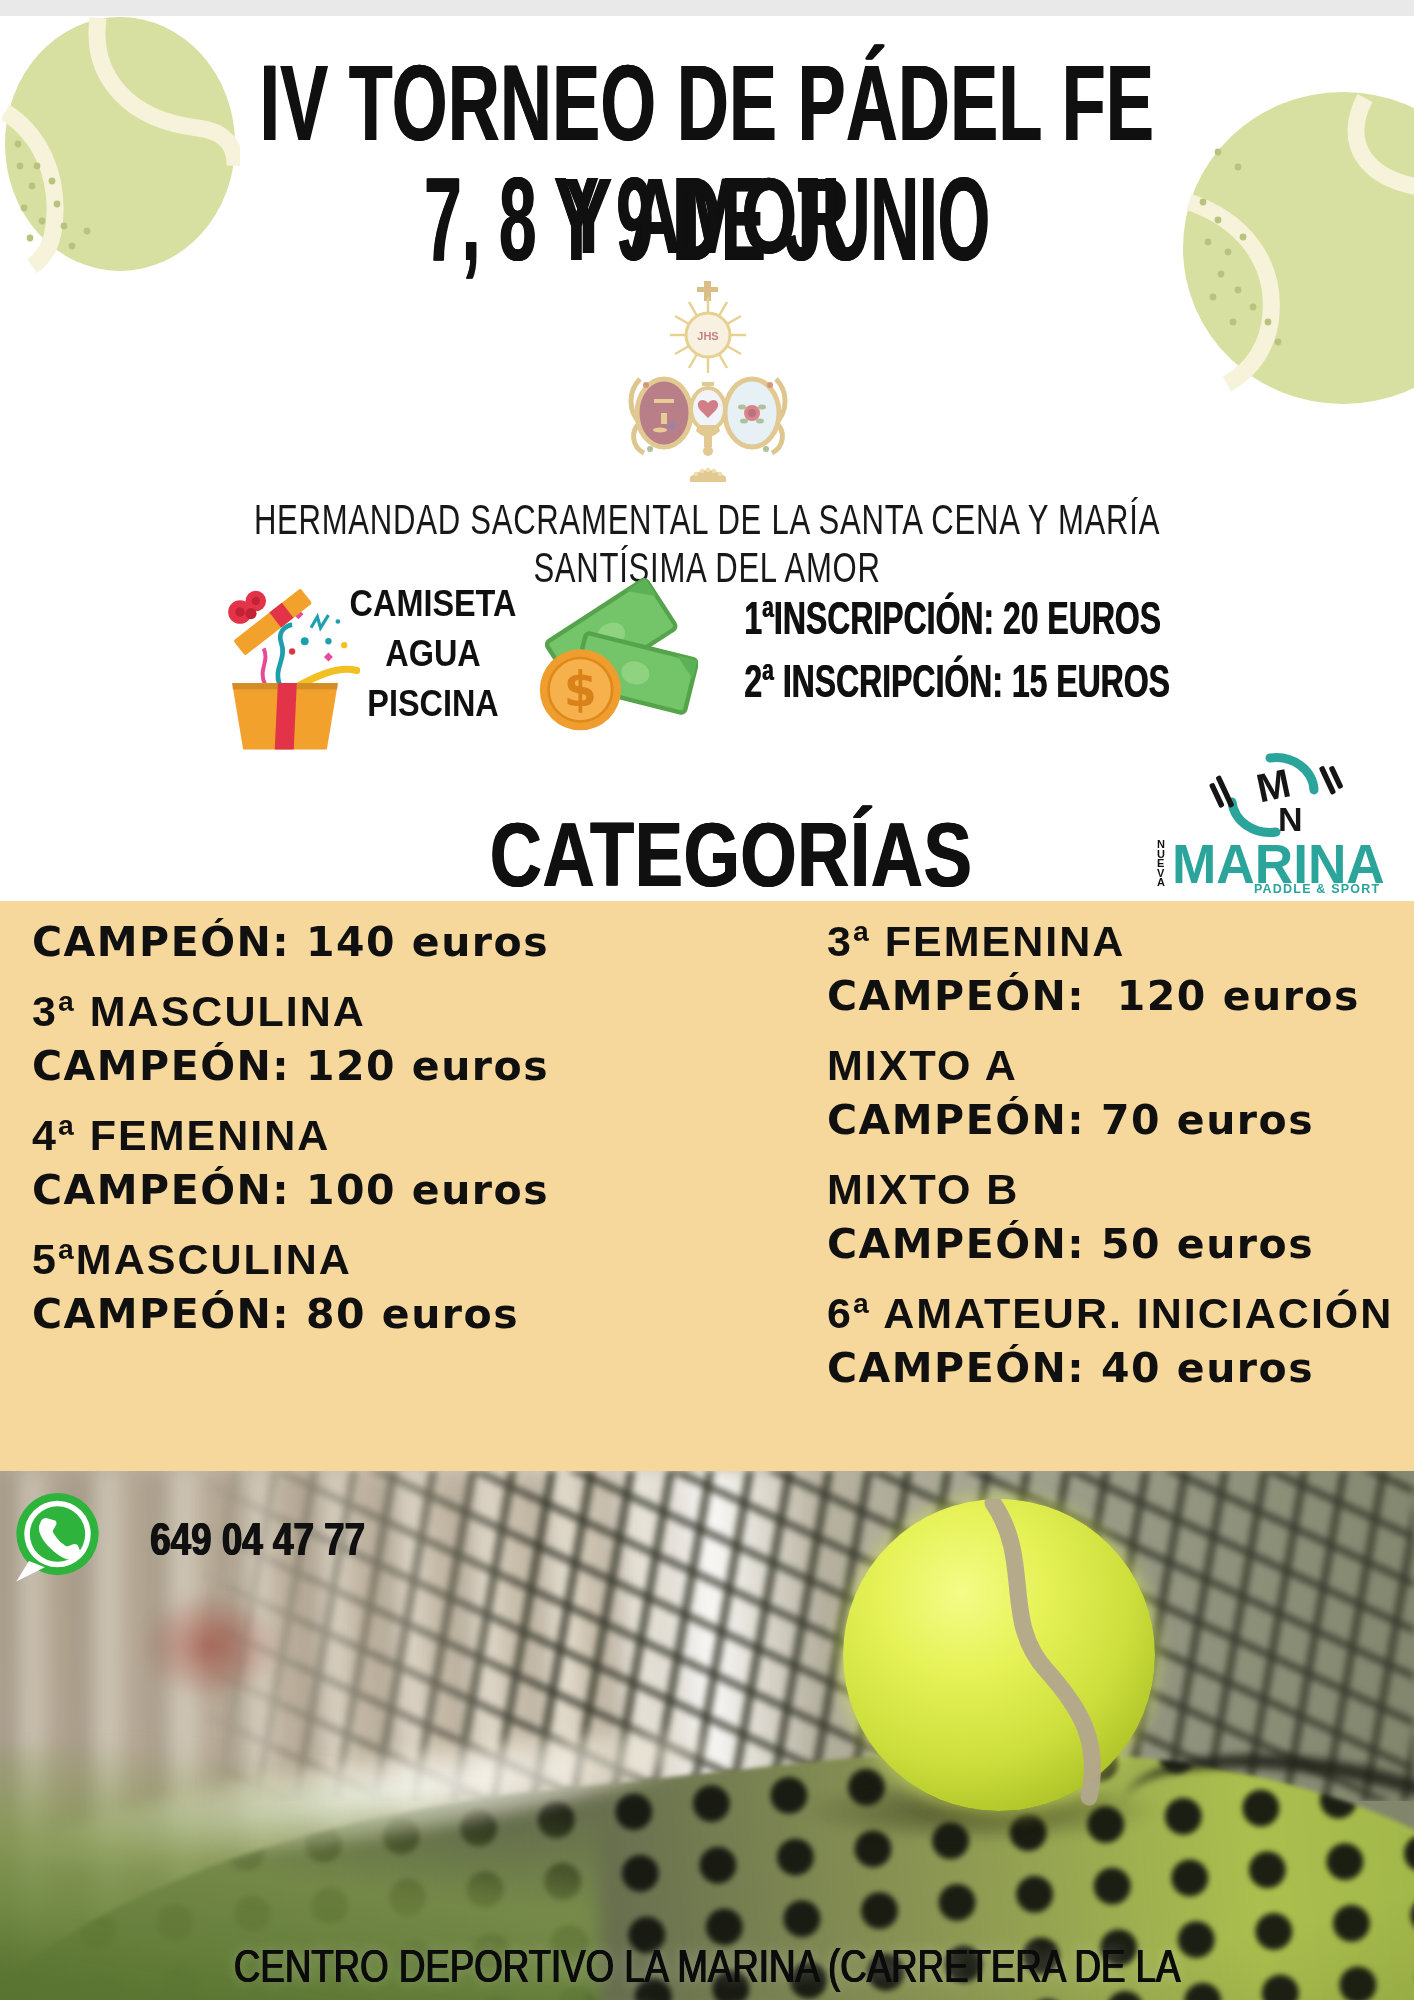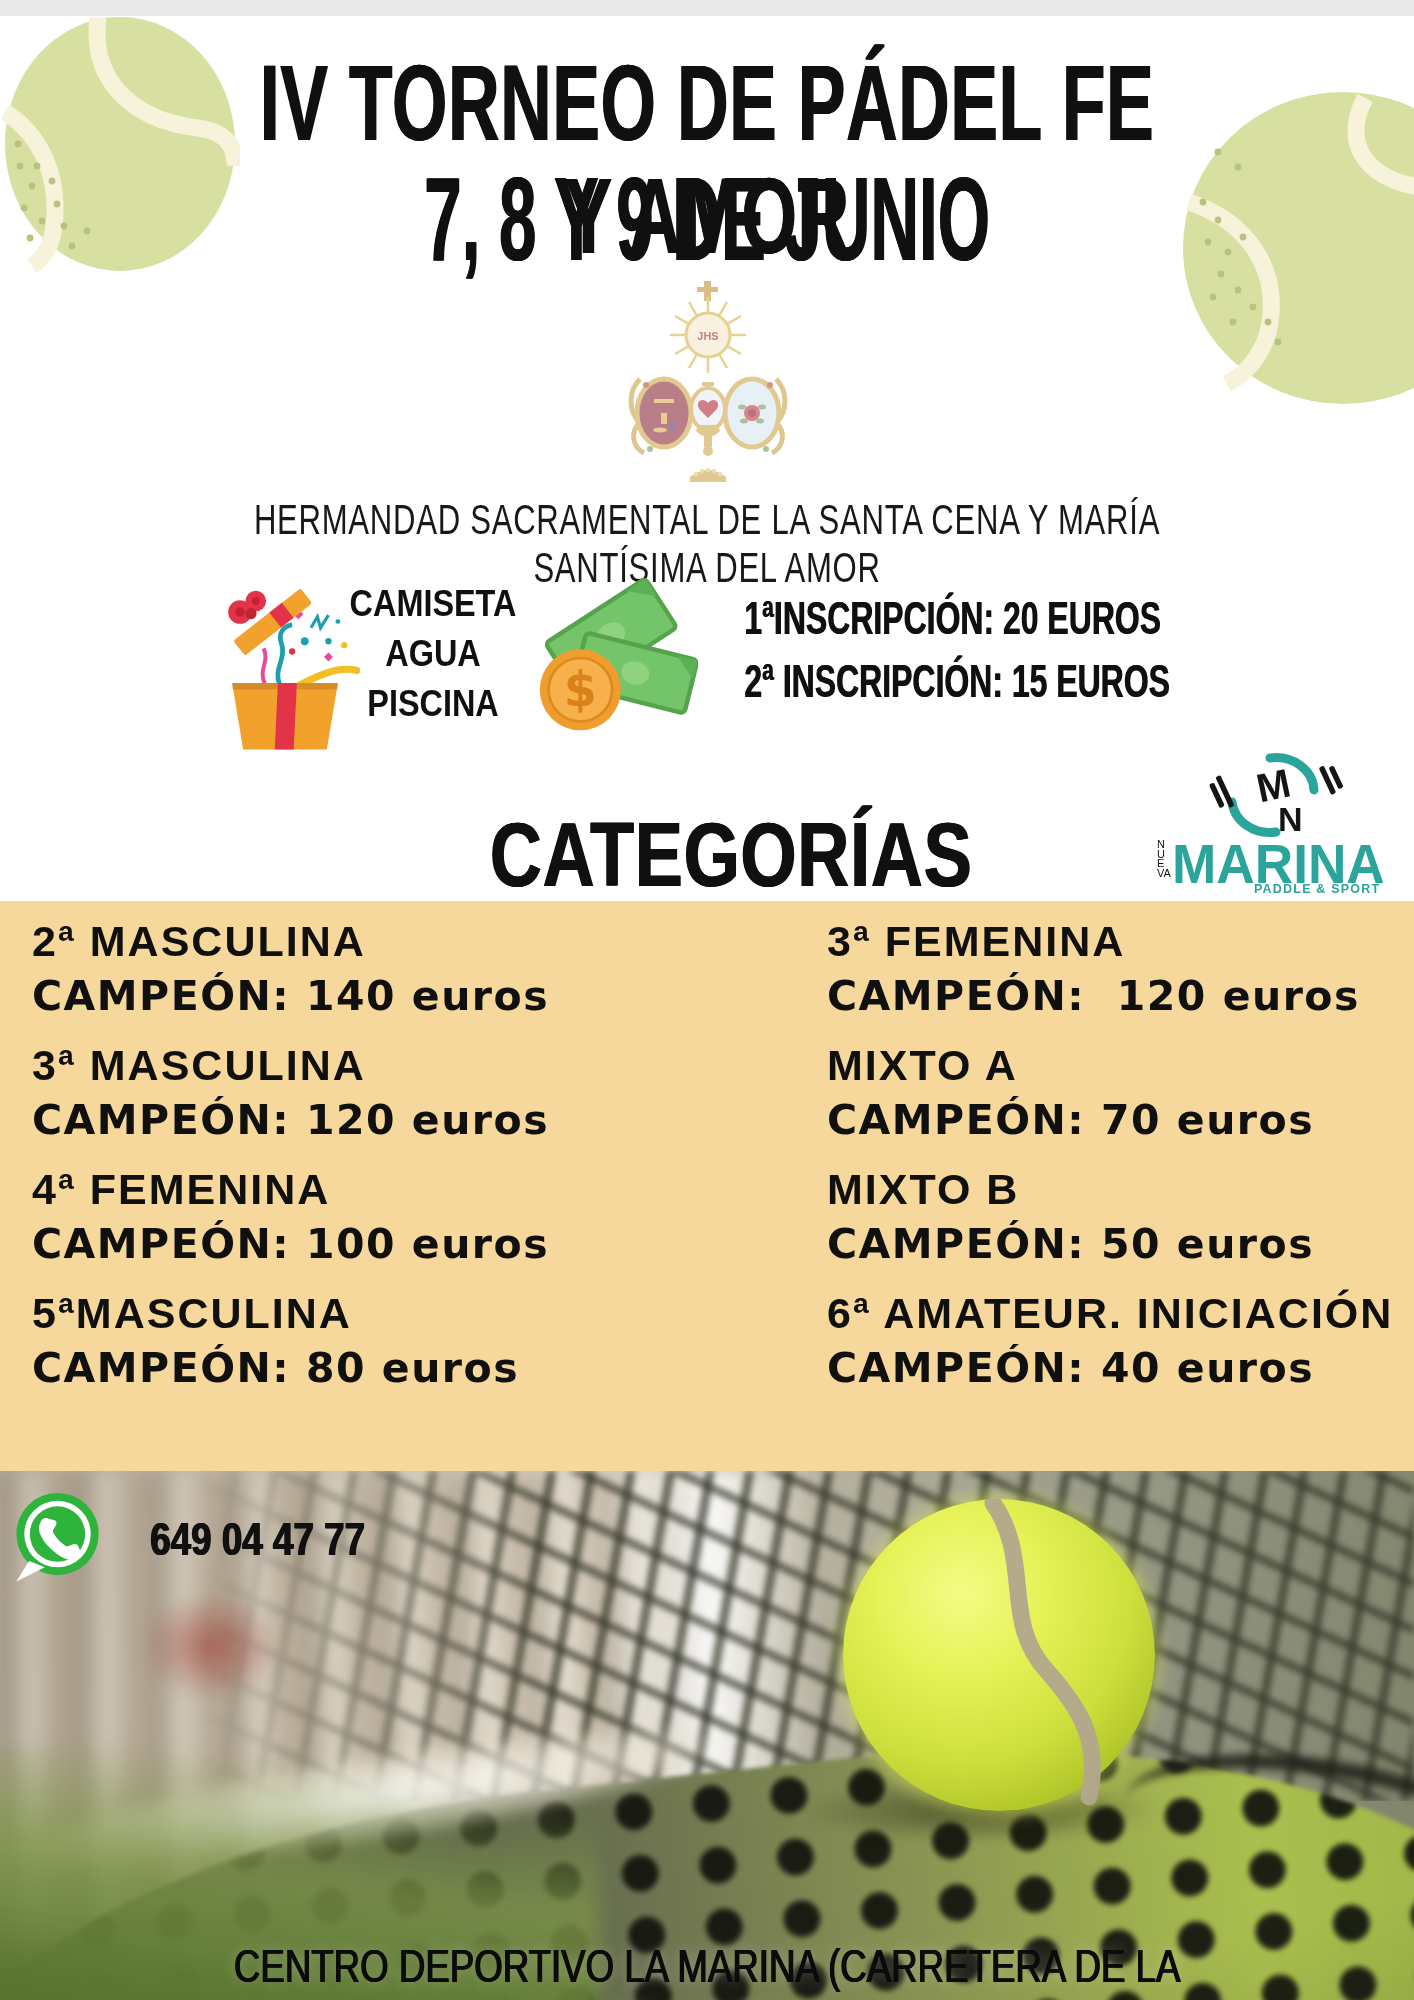--- a/index.html
+++ b/index.html
@@ -27,21 +27,21 @@
           transform:scaleX(.80);line-height:1}
   .panel{top:885px;left:0;width:100%;height:571px;background:#f6d89c}
   .col{position:absolute;top:898px}
   .colL{left:32px}.colR{left:827px}
   .cat-name{font-size:43px;font-weight:bold;letter-spacing:2px;line-height:54px;white-space:pre}
   .cat-prize{font-family:"DejaVu Sans","Liberation Sans",sans-serif;font-size:41px;font-weight:700;
              letter-spacing:1.5px;line-height:57px;margin-bottom:13px;white-space:pre}
   .note{top:1404px;font-size:33px;font-weight:bold;font-style:italic;letter-spacing:2px}
 
   
-  .sp-nueva{left:1157px;top:824px;width:14px;font-size:11px;font-weight:normal;line-height:9.5px;
+  .sp-nueva{left:1157px;top:824px;width:14px;font-size:11px;font-weight:bold;line-height:9.5px;
             word-break:break-all;color:#111}
   .sp-name{left:1172px;top:820px;font-size:56px;font-weight:bold;color:#2ba59b;line-height:1;
            transform:scaleX(.95);transform-origin:0 0;letter-spacing:0}
   .sp-tag{left:1254px;top:866px;font-size:12.5px;font-weight:bold;color:#2ba59b;letter-spacing:1.2px}
 
   
   .photo{top:1455px;left:0;width:100%;height:545px;overflow:hidden;
          background:linear-gradient(100deg,#b3a897 0%,#c6bcab 20%,#ded7c8 40%,#bdb6a4 52%,#a3a390 66%,#8f927c 82%,#7f8369 100%)}
   .photo .abs{position:absolute}
   .ph-streaks{left:0;top:0;width:700px;height:545px;
@@ -256,21 +256,20 @@
       <text x="78" y="79" font-size="34" font-weight="bold" fill="#151515" font-family="Liberation Sans, sans-serif">N</text>
     </svg>
     <div class="abs sp-nueva">NUEVA</div>
     <div class="abs sp-name">MARINA</div>
     <div class="abs sp-tag">PADDLE &amp; SPORT</div>
   </div>
 
   <div class="abs panel"></div>
 
   <div class="col colL">
-    <div class="cat-name">2ª MASCULINA</div>
     <div class="cat-prize">CAMPEÓN: 140 euros</div>
     <div class="cat-name">3ª MASCULINA</div>
     <div class="cat-prize">CAMPEÓN: 120 euros</div>
     <div class="cat-name">4ª FEMENINA</div>
     <div class="cat-prize">CAMPEÓN: 100 euros</div>
     <div class="cat-name">5ªMASCULINA</div>
     <div class="cat-prize">CAMPEÓN: 80 euros</div>
   </div>
 
   <div class="col colR">

